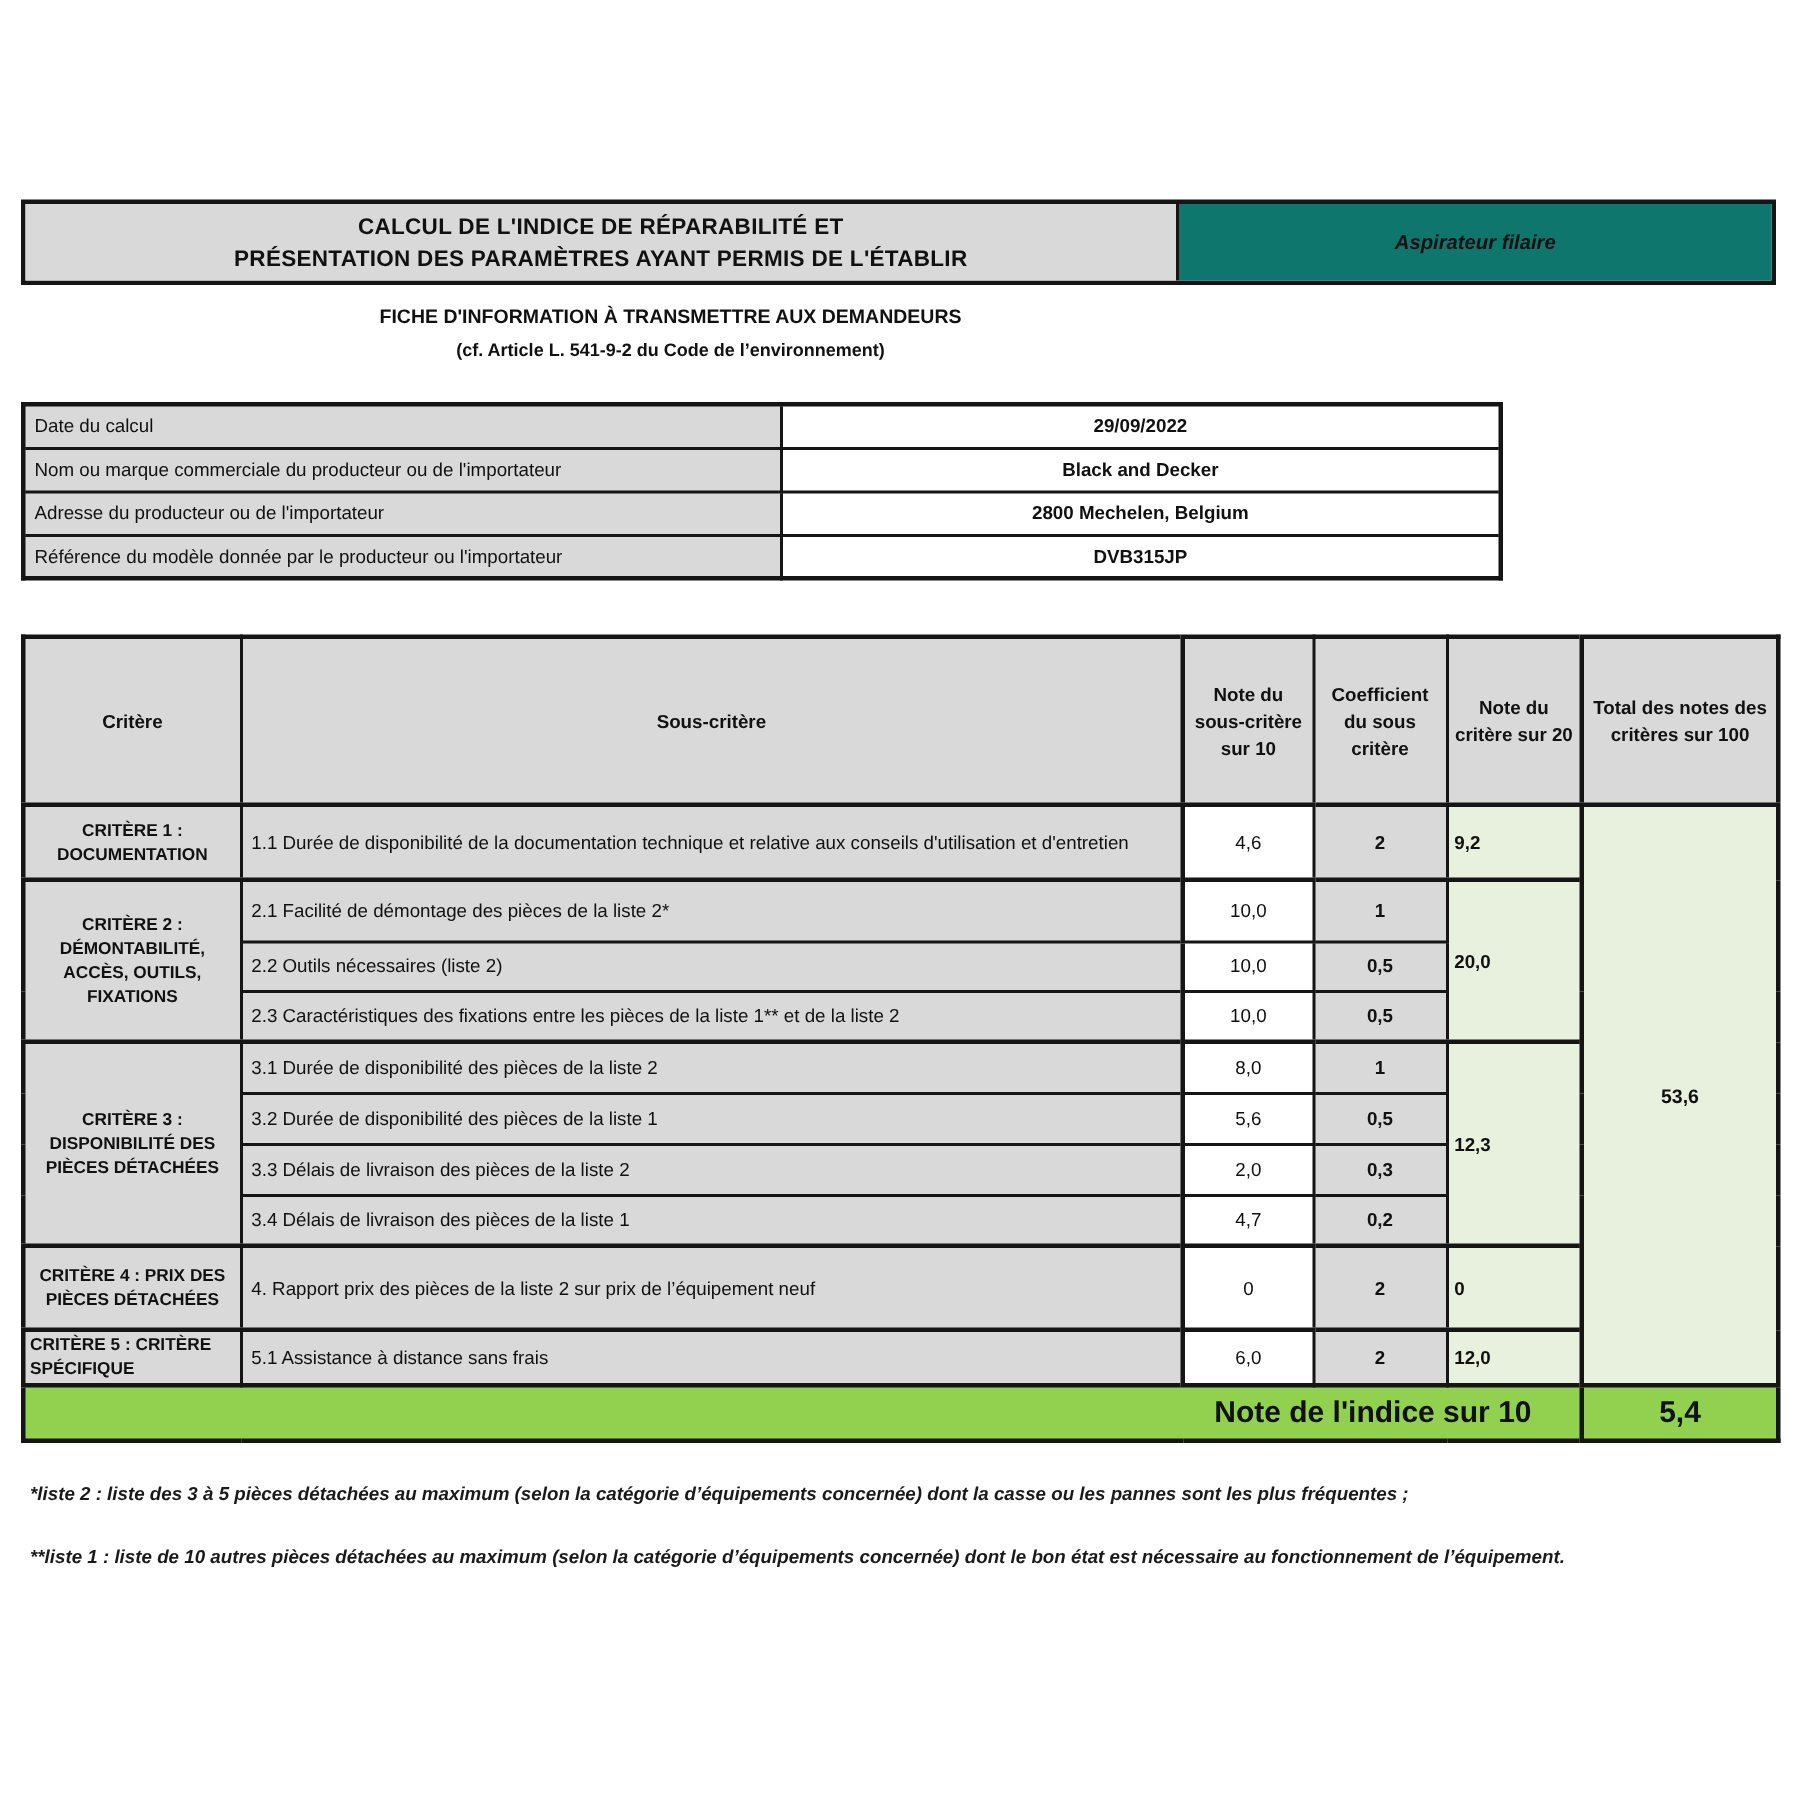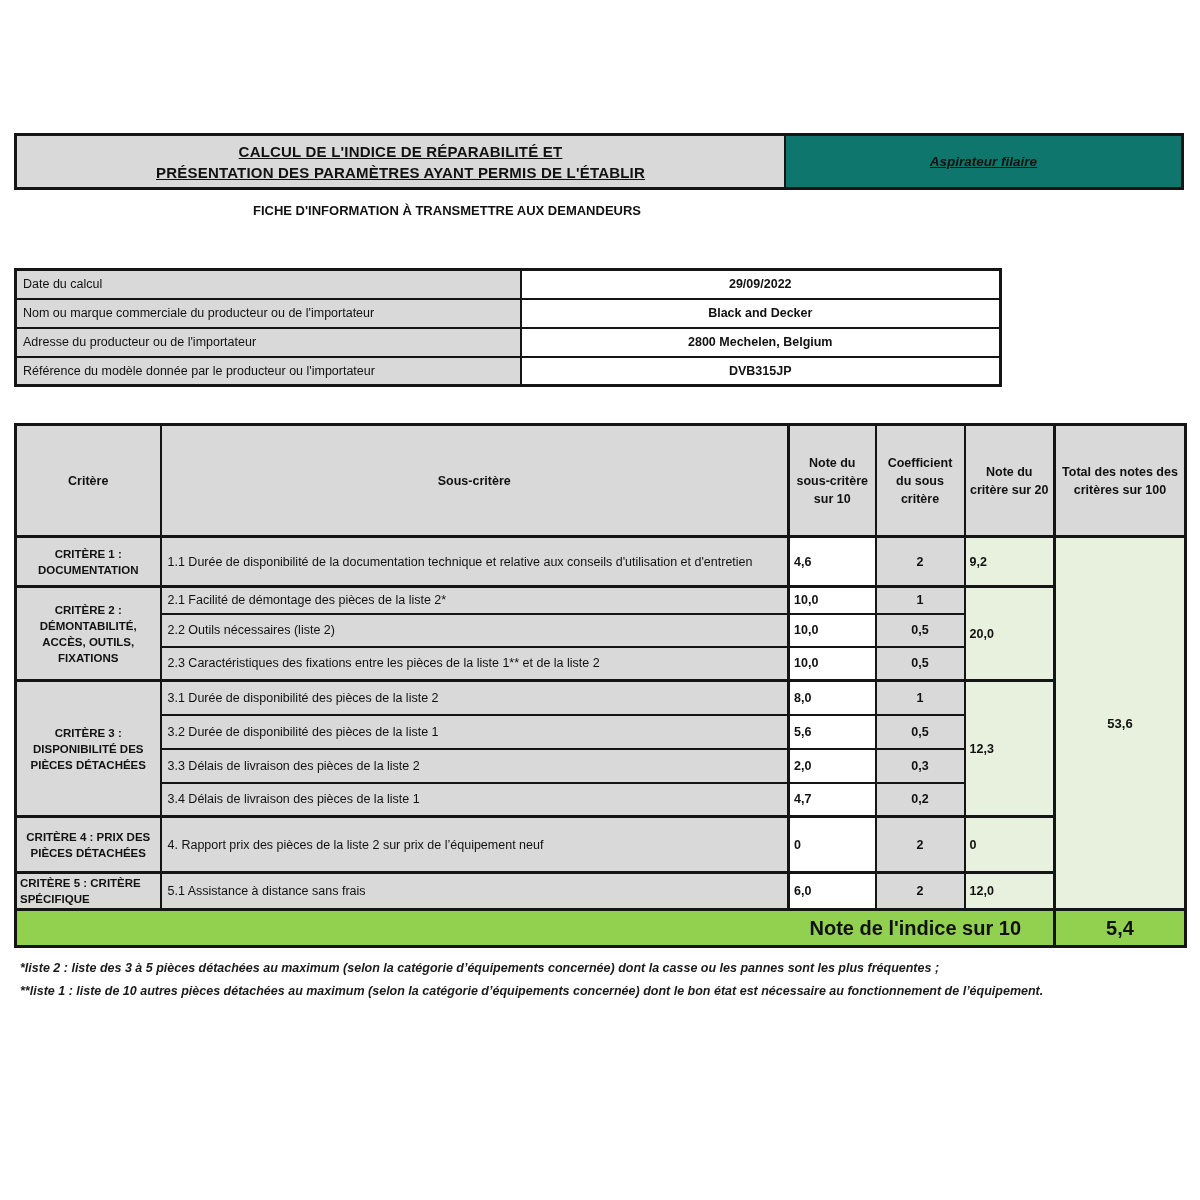--- a/index.html
+++ b/index.html
@@ -1,21 +1,21 @@
 <!DOCTYPE html>
 <html lang="fr"><head>
 <meta charset="utf-8">
 <style>
   html,body{margin:0;padding:0;background:#ffffff;}
   body{width:1200px;height:1200px;font-family:"Liberation Sans",sans-serif;color:#111;}
   .page{position:relative;width:1200px;height:1200px;background:#fff;overflow:hidden;}
 
   
   .header-box{position:absolute;left:14px;top:133px;width:1170px;height:57px;
-    border:3px solid #151515;box-sizing:border-box;display:flex;text-decoration:underline;}
+    border:3px solid #151515;box-sizing:border-box;display:flex;}
   .header-title{width:767px;background:#d9d9d9;border-right:2px solid #151515;
     display:flex;flex-direction:column;justify-content:center;align-items:center;
     font-weight:bold;font-size:15px;line-height:21px;letter-spacing:.2px;}
   .header-product{flex:1;background:#0f766e;display:flex;justify-content:center;align-items:center;
     font-weight:bold;font-style:italic;font-size:13.5px;}
 
   
   .subheader{position:absolute;left:14px;top:203px;width:866px;text-align:center;}
   .subheader .l1{font-weight:bold;font-size:13px;margin-bottom:8px;}
   .subheader .l2{font-weight:bold;font-size:12px;}
@@ -28,49 +28,50 @@
   .info-table td.val{background:#fff;font-weight:bold;text-align:center;}
 
   
   .main-table{position:absolute;left:14px;top:423px;width:1170px;border:3px solid #151515;}
   .main-table th,.main-table td{border:2px solid #151515;box-sizing:border-box;padding:1px 4px;}
   .main-table th{background:#d9d9d9;font-size:12.5px;font-weight:bold;text-align:center;
     border-bottom:3px solid #151515;line-height:18px;}
   td.crit{background:#d9d9d9;font-weight:bold;font-size:11.5px;text-align:center;line-height:16px;padding:1px 2px;}
   td.crit5{text-align:left;padding-left:3px;}
   td.sub{background:#d9d9d9;font-size:12.5px;text-align:left;padding-left:6px;line-height:16px;}
-  td.note{background:#ffffff;font-weight:bold;font-size:12.5px;border-left:3px solid #151515;}
+  td.note{background:#ffffff;font-weight:normal;font-size:12.5px;text-align:center;border-left:3px solid #151515;}
   td.coef{background:#d9d9d9;font-weight:bold;font-size:12.5px;text-align:center;}
   td.n20{background:#e8f0de;font-weight:bold;font-size:12.5px;text-align:left;}
   td.total{background:#e8f0de;font-weight:bold;font-size:13px;text-align:center;border-left:3px solid #151515;}
   tr.gstart td{border-top:3px solid #151515;}
   tr.final td{background:#92d050;border-top:3px solid #151515;font-weight:bold;font-size:20px;}
   td.final-label{text-align:right;padding-right:32px;}
   td.final-value{text-align:center;border-left:3px solid #151515;}
 
   
   .footnotes{position:absolute;left:20px;top:961px;width:1150px;font-style:italic;
     font-weight:600;font-size:12.5px;color:#1a1a1a;}
-  .footnotes div{margin-bottom:9px;}
+  .footnotes div{margin-bottom:9px;margin-top:28px;}
 </style>
 </head>
 <body>
 
 <div class="page">
 
   <div class="header-box">
     <div class="header-title">
       <span>CALCUL DE L'INDICE DE RÉPARABILITÉ ET</span>
       <span>PRÉSENTATION DES PARAMÈTRES AYANT PERMIS DE L'ÉTABLIR</span>
     </div>
     <div class="header-product">Aspirateur filaire</div>
   </div>
 
   <div class="subheader">
     <div class="l1">FICHE D'INFORMATION À TRANSMETTRE AUX DEMANDEURS</div>
+    <div class="l2">(cf. Article L. 541-9-2 du Code de l’environnement)</div>
   </div>
 
   <table class="info-table">
     <tbody>
         <tr>
       <td class="lbl">Date du calcul</td>
       <td class="val">29/09/2022</td>
     </tr>
     <tr>
       <td class="lbl">Nom ou marque commerciale du producteur ou de l'importateur</td>
@@ -108,21 +109,21 @@
 
     <tr class="gstart" style="height:50px">
       <td class="crit">CRITÈRE 1 : DOCUMENTATION</td>
       <td class="sub">1.1 Durée de disponibilité de la documentation technique et relative aux conseils d'utilisation et d'entretien</td>
       <td class="note">4,6</td>
       <td class="coef">2</td>
       <td class="n20">9,2</td>
       <td class="total" rowspan="10">53,6</td>
     </tr>
 
-    <tr class="gstart" style="height:27px">
+    <tr class="gstart" style="height:41px">
       <td class="crit" rowspan="3">CRITÈRE 2 : DÉMONTABILITÉ, ACCÈS, OUTILS, FIXATIONS</td>
       <td class="sub">2.1 Facilité de démontage des pièces de la liste 2*</td>
       <td class="note">10,0</td>
       <td class="coef">1</td>
       <td class="n20" rowspan="3">20,0</td>
     </tr>
     <tr style="height:33px">
       <td class="sub">2.2 Outils nécessaires (liste 2)</td>
       <td class="note">10,0</td>
       <td class="coef">0,5</td>

